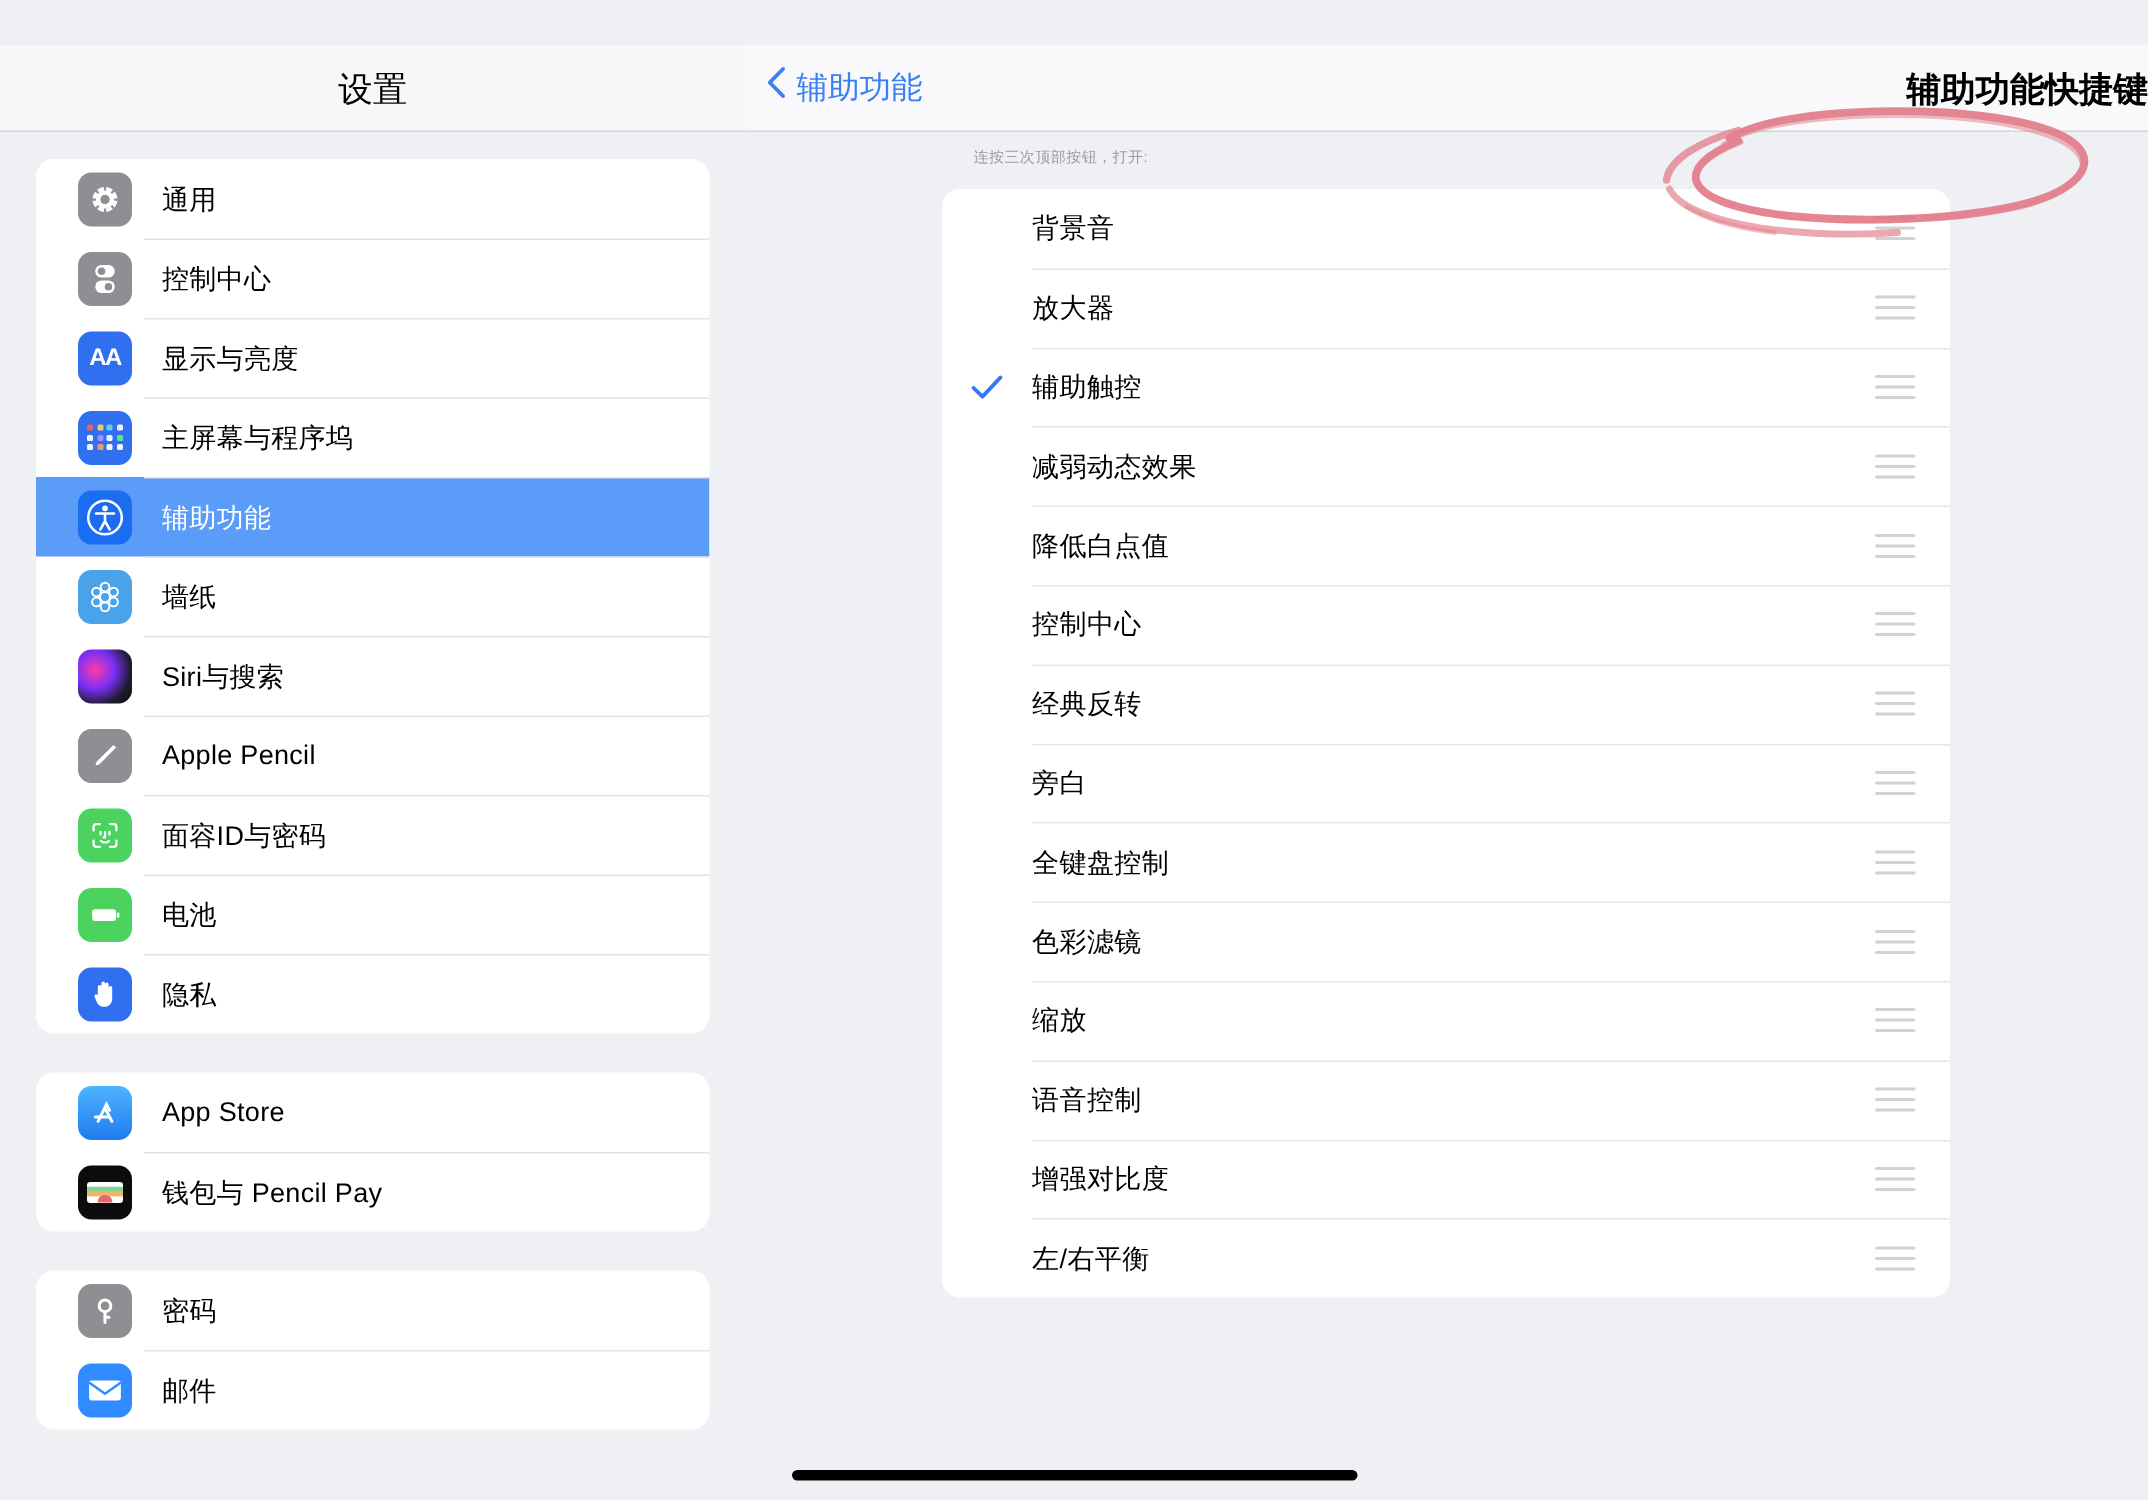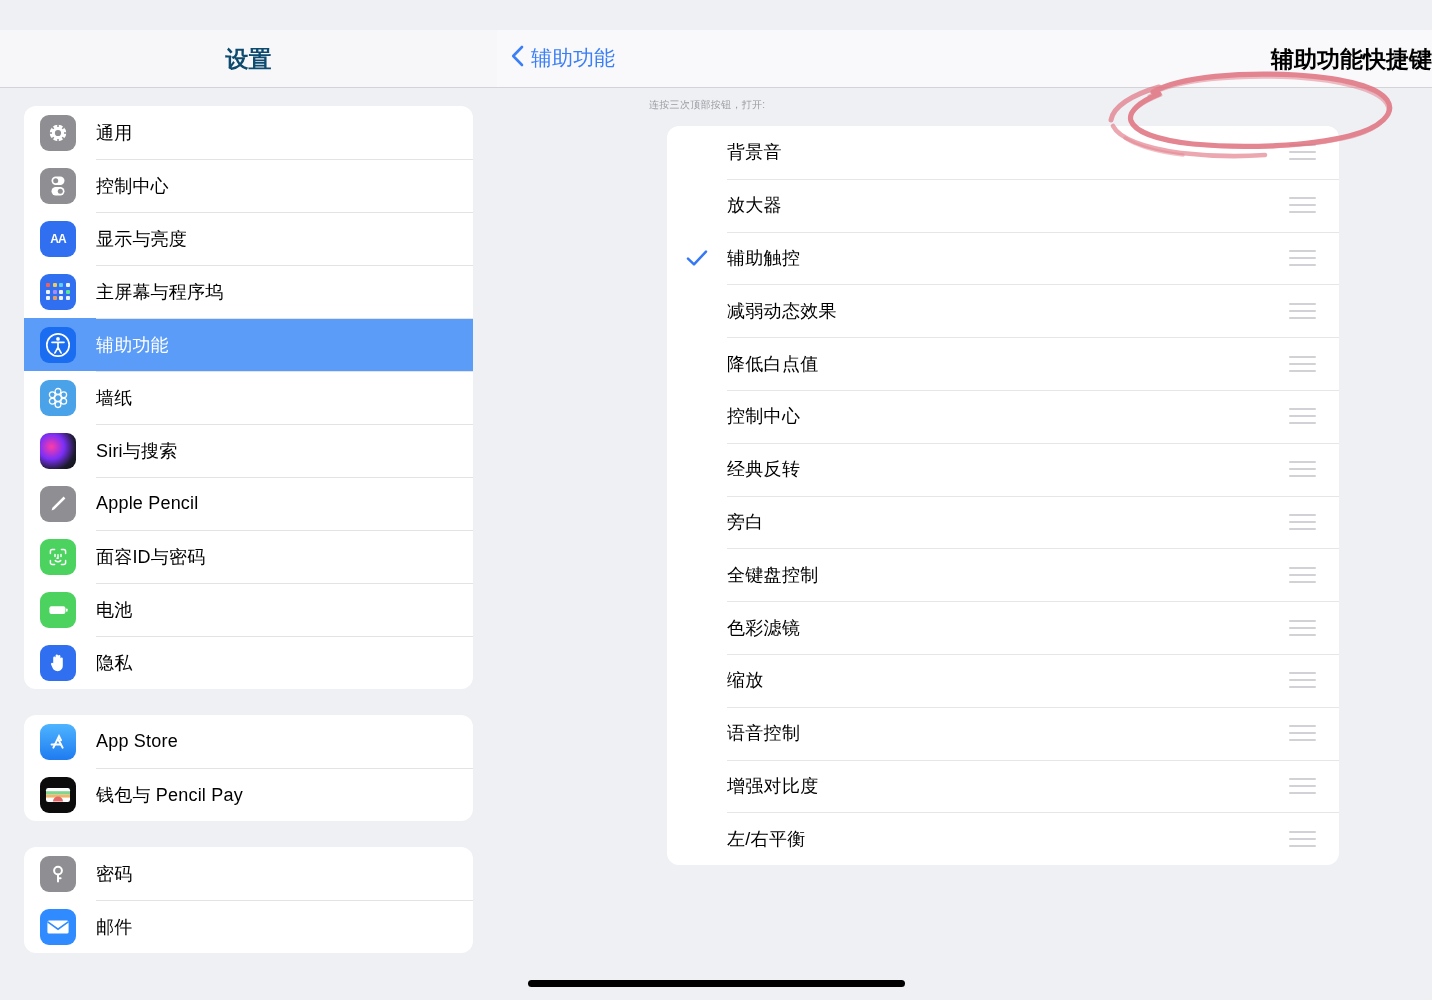--- a/index.html
+++ b/index.html
@@ -21,36 +21,36 @@
           border-radius:4.5px; background:#3ecd5e; }
   .batt:after { content:""; position:absolute; right:-4.2px; top:4px; width:2.4px; height:6px;
                 background:#3ecd5e; border-radius:0 1.5px 1.5px 0; }
   .bolt { position:absolute; left:50%; top:50%; transform:translate(-50%,-50%); }
 
   
   .master { position:absolute; left:0; top:0; width:497px; height:1000px; background:#eff0f4; }
   .master-navbar { position:absolute; left:0; top:30px; width:497px; height:58px;
                    background:#f7f7fa; border-bottom:1px solid #d4d4d8; }
   .master-title { position:absolute; left:0; top:44px; width:497px; text-align:center;
-                  font-size:23px; font-weight:700; color:#0c4a6e; }
+                  font-size:23px; font-weight:400; color:#000000; }
   .master-body { position:absolute; left:0; top:88px; width:497px; height:912px; }
 
   .group { background:#ffffff; border-radius:12px; margin:0 24px 26px 24px; overflow:hidden; }
-  .srow { position:relative; display:flex; align-items:center; height:53px; padding-left:16px; cursor:default; }
+  .srow { position:relative; display:flex; align-items:center; height:53px; padding-left:28px; cursor:default; }
   .srow + .srow:before { content:""; position:absolute; left:72px; right:0; top:0; height:1px; background:#e3e3e6; }
   .srow.selected { background:#5b9cf8; }
   .srow.selected .srow-label { color:#ffffff; }
   .srow-icon { width:36px; height:36px; border-radius:9px; flex:0 0 36px;
                display:flex; align-items:center; justify-content:center; overflow:hidden; }
   .srow-label { margin-left:20px; font-size:18px; color:#000; letter-spacing:.2px; }
 
   
   .ic-gear   { background:#8e8e93; }
   .ic-cc     { background:#8e8e93; }
-  .ic-aa     { background:#2f6ff0; color:#fff; font-size:12px; font-weight:700; letter-spacing:-1px; }
+  .ic-aa     { background:#2f6ff0; color:#fff; font-size:16px; font-weight:700; letter-spacing:-1px; }
   .ic-home   { background:#2f6ff0; }
   .ic-acc    { background:#1a6cf0; }
   .ic-wall   { background:#4aa3e8; }
   .ic-siri   { background:radial-gradient(circle at 32% 38%, #ff3ba7 0%, #7b2ff7 38%, #1b1b2b 72%, #0c0c16 100%); }
   .ic-pencil { background:#8e8e93; }
   .ic-face   { background:#4cd35f; }
   .ic-batt   { background:#4cd35f; }
   .ic-priv   { background:#2f6ff0; }
   .ic-appst  { background:linear-gradient(180deg,#4eb4ff 0%,#1f7bf0 100%); }
   .ic-wallet { background:#0c0c0c; }
@@ -67,21 +67,21 @@
                    background:#f9f9fb; border-bottom:1px solid #d4d4d8; }
   .back-btn { position:absolute; left:14px; top:44px; display:flex; align-items:center; gap:7px;
               font-size:21px; color:#3b7ff5; cursor:pointer; }
   .chev { display:block; }
   .detail-title { position:absolute; left:0; top:44px; width:935px; text-align:right;
                   font-size:23px; font-weight:700; color:#000; }
 
   .list-header { position:absolute; left:152px; top:98px; font-size:10px; color:#9b9ba1; letter-spacing:.3px; }
 
   .list-card { position:absolute; left:131px; top:126px; width:672px; background:#fff;
-               border-radius:12px; overflow:hidden;margin-left:39px; }
+               border-radius:12px; overflow:hidden; }
   .lrow { position:relative; display:flex; align-items:center; height:52.8px; }
   .lrow + .lrow:before { content:""; position:absolute; left:60px; right:0; top:0; height:1px; background:#e6e6e9; }
   .lcheck { width:60px; flex:0 0 60px; display:flex; align-items:center; justify-content:center; }
   .llabel { font-size:18px; color:#000; letter-spacing:.3px; }
   .lhandle { margin-left:auto; margin-right:23px; width:27px; flex:0 0 27px;
              display:flex; flex-direction:column; gap:5px; cursor:grab; }
   .lhandle i { display:block; height:2px; background:#d2d2d6; border-radius:1px; }
 
   
   .annot { position:absolute; left:586px; top:66px; width:330px; height:100px; pointer-events:none; }

